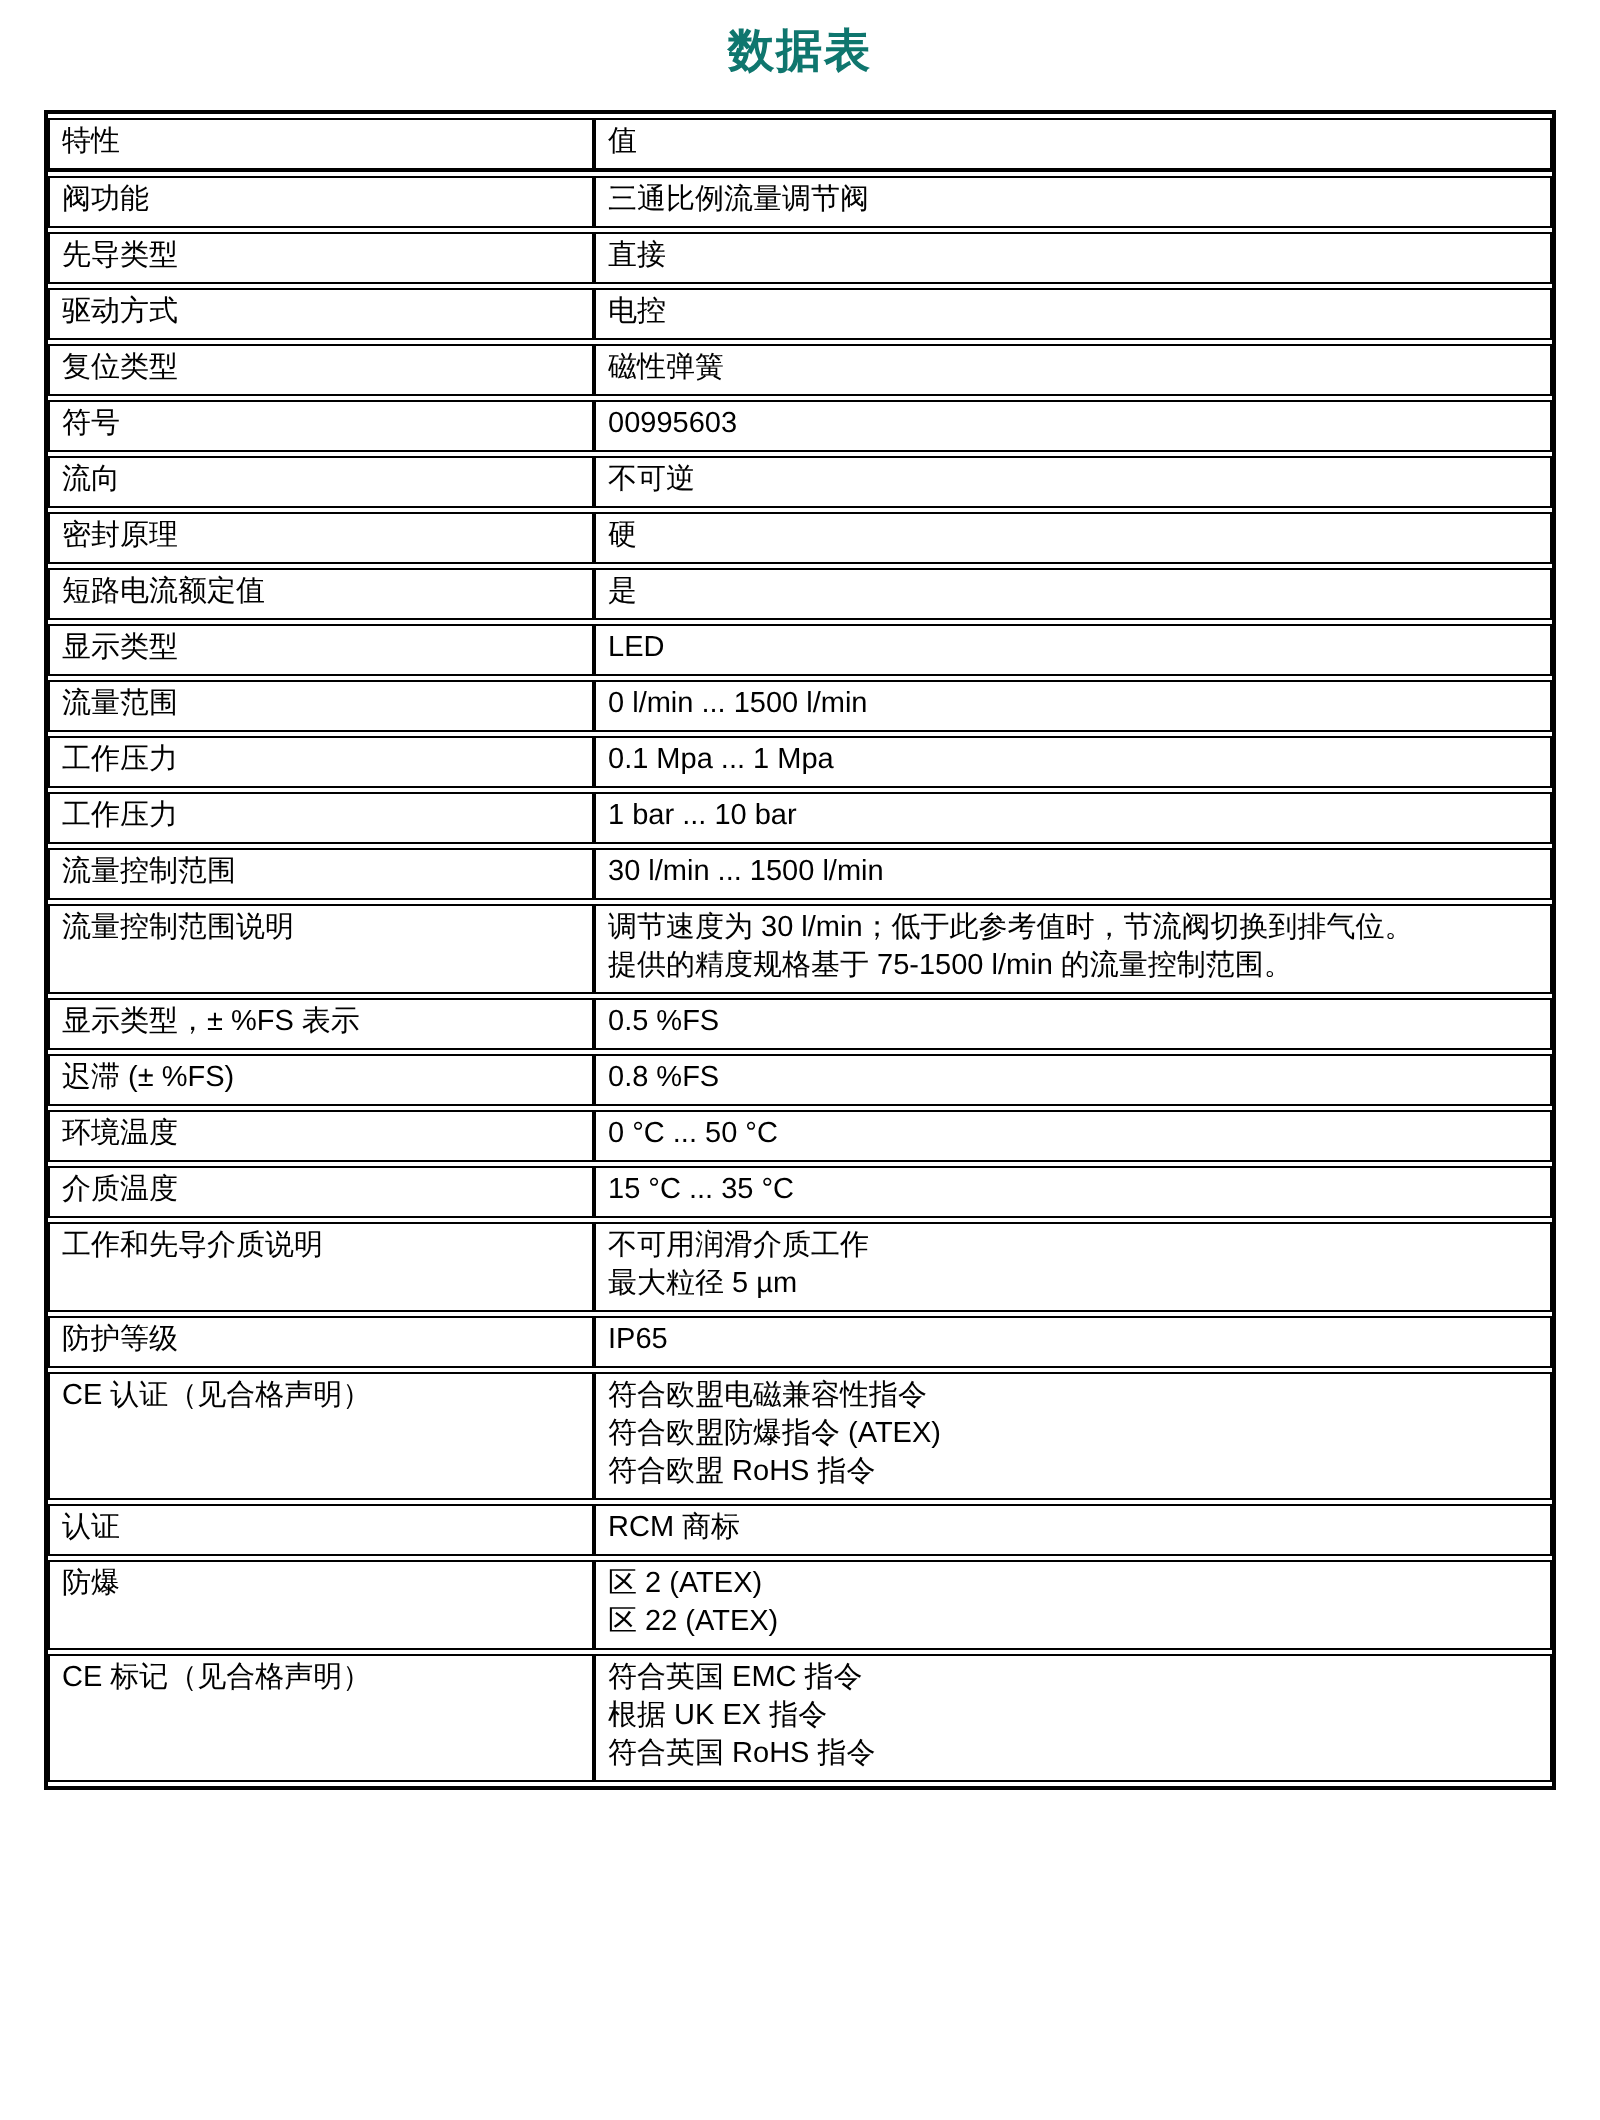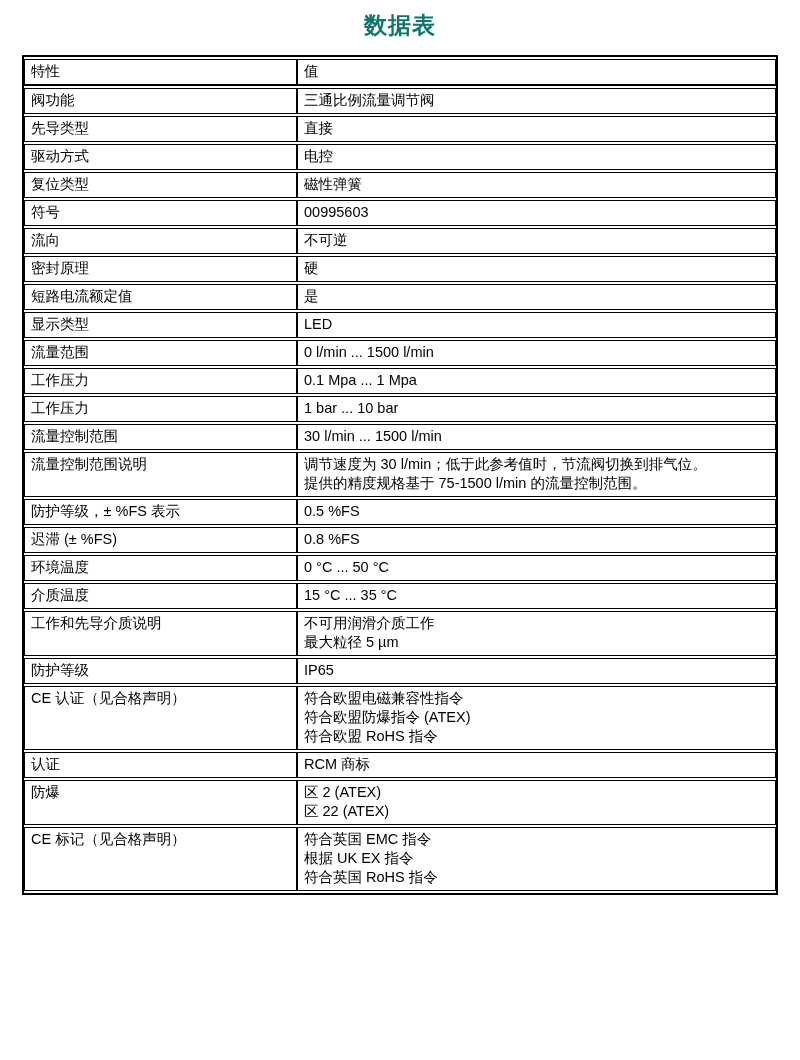--- a/index.html
+++ b/index.html
@@ -148,21 +148,21 @@
           </td>
         </tr>
         <tr>
           <td>流量控制范围说明</td>
           <td>
             <div class="value-line">调节速度为 30 l/min；低于此参考值时，节流阀切换到排气位。</div>
             <div class="value-line">提供的精度规格基于 75-1500 l/min 的流量控制范围。</div>
           </td>
         </tr>
         <tr>
-          <td>防护等级，± %FS 表示</td>
+          <td>显示类型，± %FS 表示</td>
           <td>
             <div class="value-line">0.5 %FS</div>
           </td>
         </tr>
         <tr>
           <td>迟滞 (± %FS)</td>
           <td>
             <div class="value-line">0.8 %FS</div>
           </td>
         </tr>

